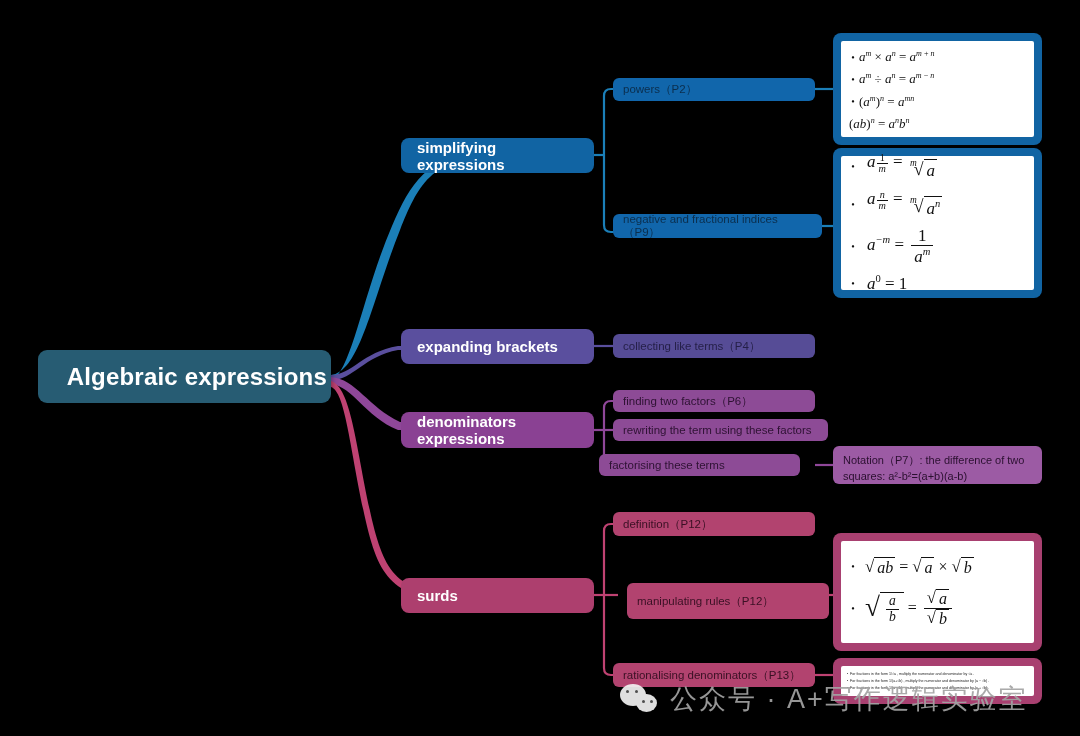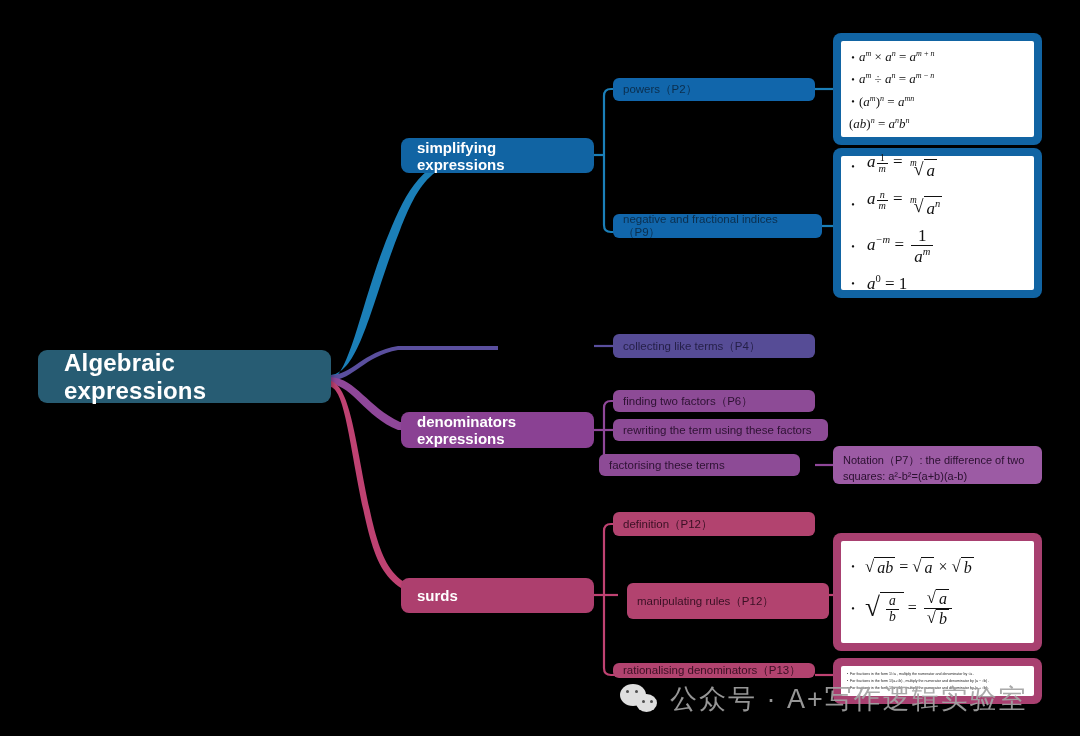--- a/index.html
+++ b/index.html
@@ -4,21 +4,21 @@
 <style>
   html,body{margin:0;padding:0;background:#000;}
   body{width:1080px;height:736px;overflow:hidden;position:relative;
        font-family:"Liberation Sans",sans-serif;}
   #canvas{position:absolute;left:0;top:0;width:1080px;height:736px;}
   svg.links{position:absolute;left:0;top:0;width:1080px;height:736px;pointer-events:none;}
 
   .node{position:absolute;box-sizing:border-box;border-radius:7px;color:#fff;
         display:flex;align-items:center;}
   .root{background:#275c73;border-radius:9px;font-size:24px;font-weight:bold;
-        padding:0 26px;letter-spacing:.2px;box-shadow:0 2px 6px rgba(0,0,0,.5);}
+        padding:0 4px;letter-spacing:.2px;box-shadow:0 2px 6px rgba(0,0,0,.5);justify-content:flex-end;}
   .lvl2{font-size:15px;font-weight:bold;padding:0 16px;border-radius:8px;}
   .lvl3{font-size:11.5px;padding:0 10px;border-radius:6px;font-weight:500;}
   .lvl4{font-size:11px;padding:7px 10px;border-radius:6px;align-items:flex-start;
         line-height:1.45;display:block;}
 
   .c-blue{background:#1164a3;}
   .c-blue3{background:#1166ab;color:#0b2e4d;}
   .c-indigo{background:#5a4f9e;}
   .c-indigo3{background:#564c96;color:#241f47;}
   .c-purple{background:#8a4193;}
@@ -126,20 +126,23 @@
   </svg>
 
   <div class="node root" style="left:38px;top:350px;width:293px;height:53px;">
     <span>Algebraic expressions</span>
   </div>
 
   <div class="node lvl2 c-blue" style="left:401px;top:138px;width:193px;height:35px;">
     <span>simplifying expressions</span>
   </div>
 
+  <div class="node lvl2 c-indigo" style="left:401px;top:329px;width:193px;height:35px;">
+    <span>expanding brackets</span>
+  </div>
 
   <div class="node lvl2 c-purple" style="left:401px;top:412px;width:193px;height:36px;">
     <span>denominators expressions</span>
   </div>
 
   <div class="node lvl2 c-magenta" style="left:401px;top:578px;width:193px;height:35px;">
     <span>surds</span>
   </div>
 
   <div class="node lvl3 c-blue3" style="left:613px;top:78px;width:202px;height:23px;">
@@ -172,21 +175,21 @@
   </div>
 
   <div class="node lvl3 c-magenta3" style="left:613px;top:512px;width:202px;height:24px;">
     <span>definition（P12）</span>
   </div>
 
   <div class="node lvl3 c-magenta3" style="left:627px;top:583px;width:202px;height:36px;">
     <span>manipulating rules（P12）</span>
   </div>
 
-  <div class="node lvl3 c-magenta3" style="left:613px;top:663px;width:202px;height:15px;">
+  <div class="node lvl3 c-magenta3" style="left:613px;top:663px;width:202px;height:24px;">
     <span>rationalising denominators（P13）</span>
   </div>
 
   <div class="imgbox b-blue" style="left:833px;top:33px;width:209px;height:112px;">
     <div class="sheet">
       <div class="frow" style="margin:3px 0;">
         <span class="bul">•</span>
         <span><span class="mi">a</span><sup class="mi">m</sup> × <span class="mi">a</span><sup class="mi">n</sup> = <span class="mi">a</span><sup class="mi">m + n</sup></span>
       </div>
       <div class="frow" style="margin:3px 0;">

